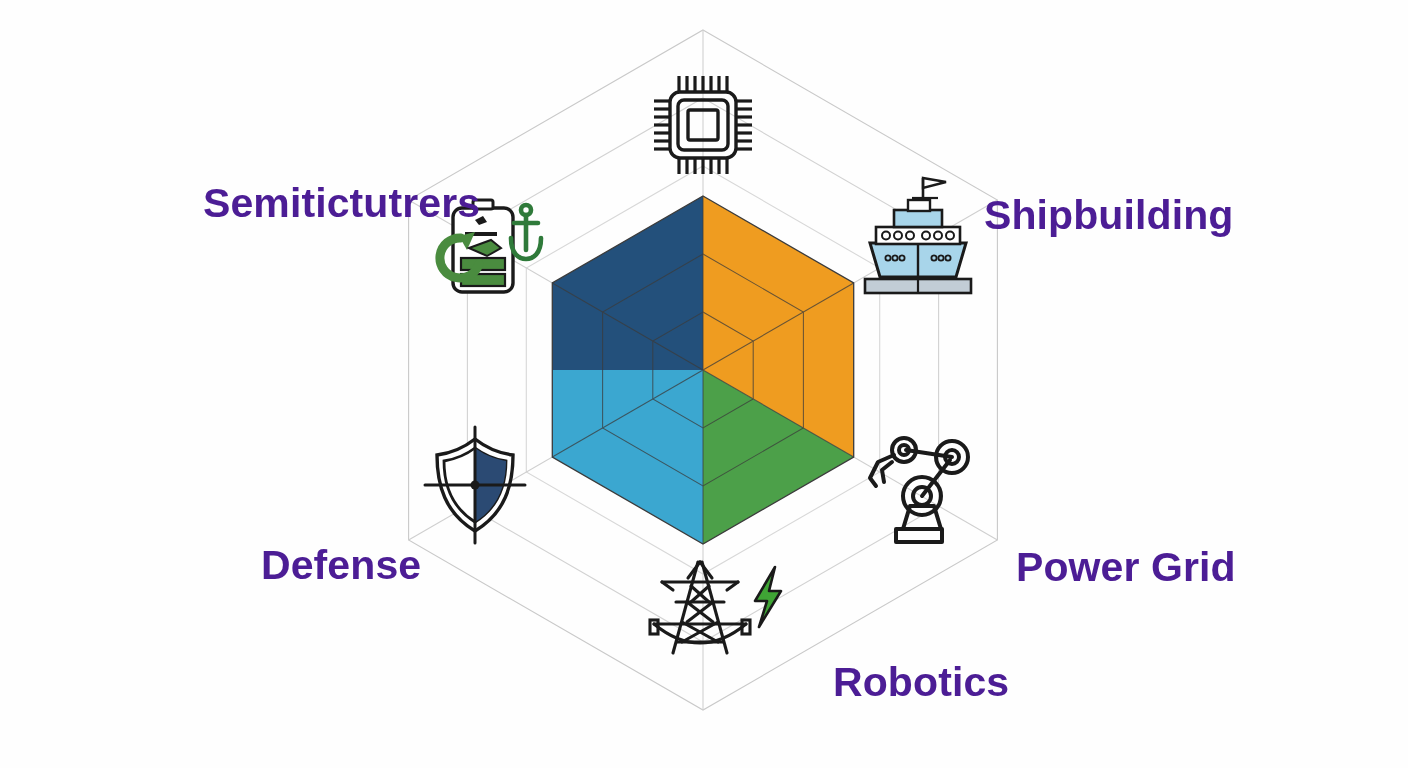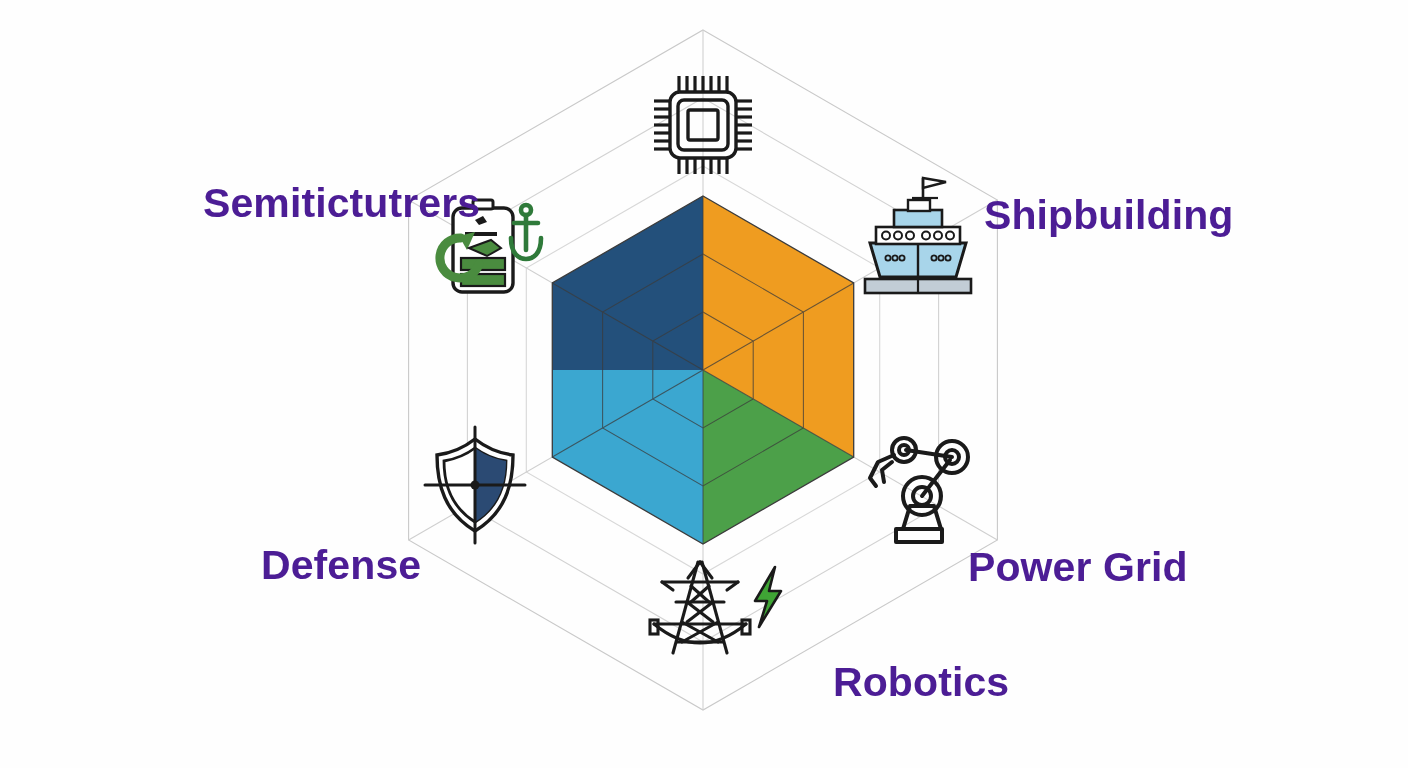--- a/index.html
+++ b/index.html
@@ -265,17 +265,17 @@
     </g>
 
   </svg>
 
   <div class="axis-label" style="left:203px; top:180px;">Semitictutrers</div>
 
   <div class="axis-label" style="left:984px; top:192px;">Shipbuilding</div>
 
   <div class="axis-label" style="left:261px; top:542px;">Defense</div>
 
-  <div class="axis-label" style="left:968px; top:544px;">Power Grid</div>
+  <div class="axis-label" style="left:1016px; top:544px;">Power Grid</div>
 
   <div class="axis-label" style="left:785px; top:659px;margin-left:48px;">Robotics</div>
 
 </div>
 
 </body></html>

